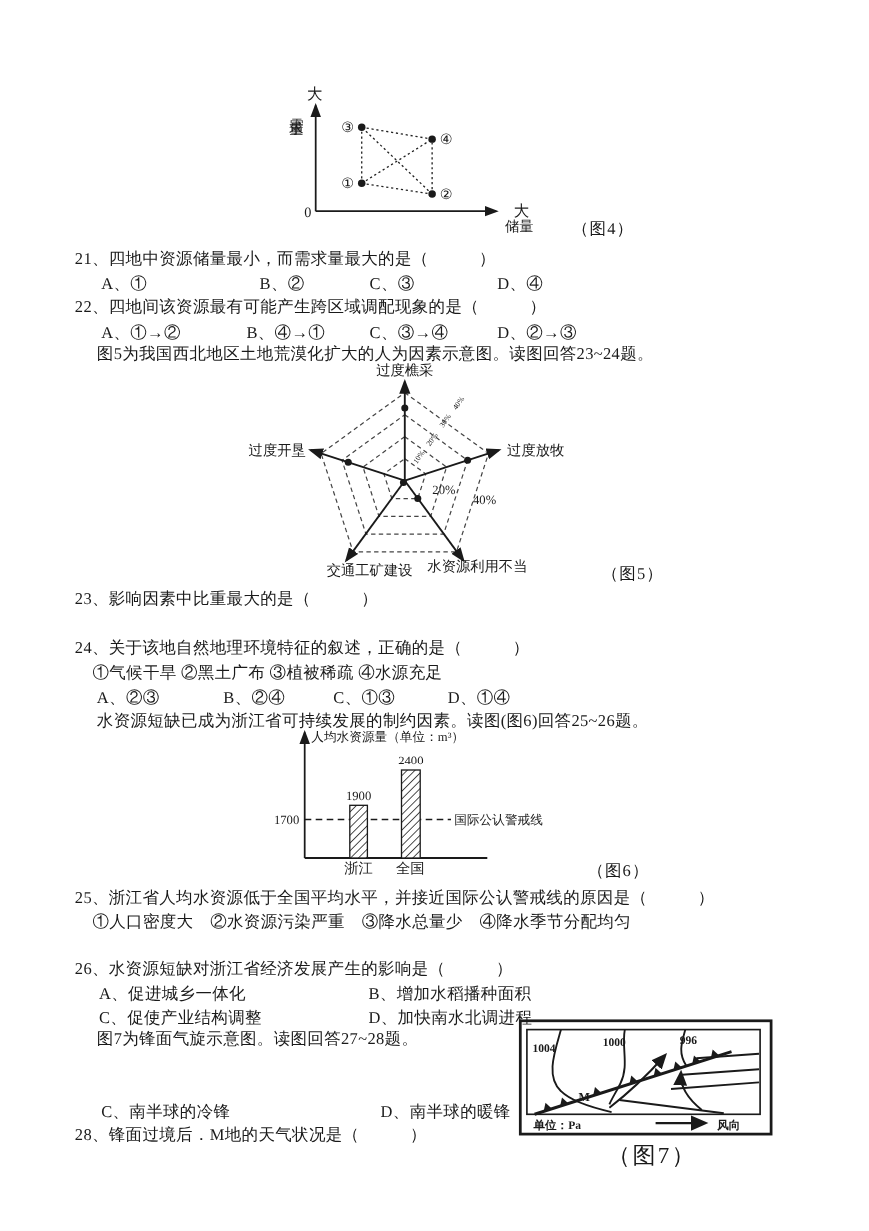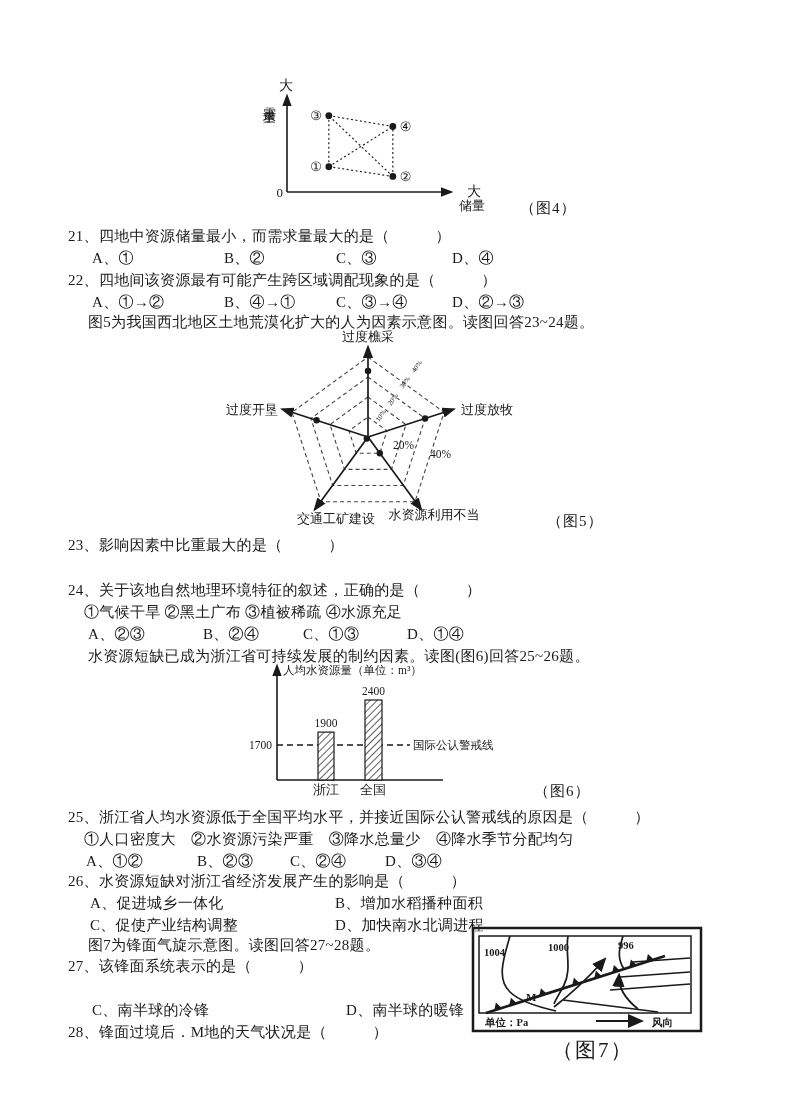--- a/index.html
+++ b/index.html
@@ -50,21 +50,21 @@
         <circle cx="137.84" cy="50.480000000000004" r="3.4" fill="#1a1a1a"></circle>
         <text font-size="13" x="144.84" y="54.980000000000004" text-anchor="start">④</text>
       </g>
   </svg>
   <div class="vlabel" style="left:263px;top:97px">需求量</div>
   <div class="caption" style="left:480px;top:199px">（图4）</div>
 
   <div class="line" style="top:227px;left:68px">21、四地中资源储量最小，而需求量最大的是（　　　）</div>
   <div class="optrow" style="top:249px">
     <span class="opt" style="left:92px">A、①</span>
-    <span class="opt" style="left:224px">B、②</span>
+    <span class="opt" style="left:236px">B、②</span>
     <span class="opt" style="left:336px">C、③</span>
     <span class="opt" style="left:452px">D、④</span>
   </div>
   <div class="line" style="top:271px;left:68px">22、四地间该资源最有可能产生跨区域调配现象的是（　　　）</div>
   <div class="optrow" style="top:293px">
     <span class="opt" style="left:92px">A、①→②</span>
     <span class="opt" style="left:224px">B、④→①</span>
     <span class="opt" style="left:336px">C、③→④</span>
     <span class="opt" style="left:452px">D、②→③</span>
   </div>
@@ -145,38 +145,31 @@
     <rect class="fig6-bar" x="137" width="17" y="42.0" height="80.0" fill="url(#hatch6)" stroke="#1a1a1a" stroke-width="1.2"></rect>
     <text class="fig6-val" x="98" y="69.1" font-size="11.5" text-anchor="middle">1900</text>
     <text class="fig6-val" x="145.5" y="37.0" font-size="11.5" text-anchor="middle">2400</text>
     <text x="98" y="136" font-size="13" text-anchor="middle">浙江</text>
     <text x="145" y="136" font-size="13" text-anchor="middle">全国</text>
   </svg>
   <div class="caption" style="left:494px;top:782px">（图6）</div>
 
   <div class="line" style="top:808px;left:68px">25、浙江省人均水资源低于全国平均水平，并接近国际公认警戒线的原因是（　　　）</div>
   <div class="line" style="top:830px;left:84px">①人口密度大　②水资源污染严重　③降水总量少　④降水季节分配均匀</div>
-  <div class="optrow" style="top:852px">
-    <span class="opt" style="left:86px">A、①②</span>
-    <span class="opt" style="left:197px">B、②③</span>
-    <span class="opt" style="left:290px">C、②④</span>
-    <span class="opt" style="left:385px">D、③④</span>
-  </div>
   <div class="line" style="top:872px;left:68px">26、水资源短缺对浙江省经济发展产生的影响是（　　　）</div>
   <div class="optrow" style="top:894px">
     <span class="opt" style="left:90px">A、促进城乡一体化</span>
     <span class="opt" style="left:335px">B、增加水稻播种面积</span>
   </div>
   <div class="optrow" style="top:916px">
     <span class="opt" style="left:90px">C、促使产业结构调整</span>
     <span class="opt" style="left:335px">D、加快南水北调进程</span>
   </div>
   <div class="line" style="top:936px;left:88px">图7为锋面气旋示意图。读图回答27~28题。</div>
 
-  <div class="line" style="top:957px;left:68px">27、该锋面系统表示的是（　　　）</div>
   <div class="optrow" style="top:1001px">
     <span class="opt" style="left:92px">C、南半球的冷锋</span>
     <span class="opt" style="left:346px">D、南半球的暖锋</span>
   </div>
   <div class="line" style="top:1023px;left:68px">28、锋面过境后．M地的天气状况是（　　　）</div>
 
   <svg class="fig" style="left:468px;top:925px" width="240" height="112" viewBox="0 0 240 112">
     <defs>
       <marker id="arr7" markerWidth="9" markerHeight="9" refX="6" refY="3.5" orient="auto">
         <path d="M0,0 L8,3.5 L0,7 Z" fill="#1a1a1a"></path>

